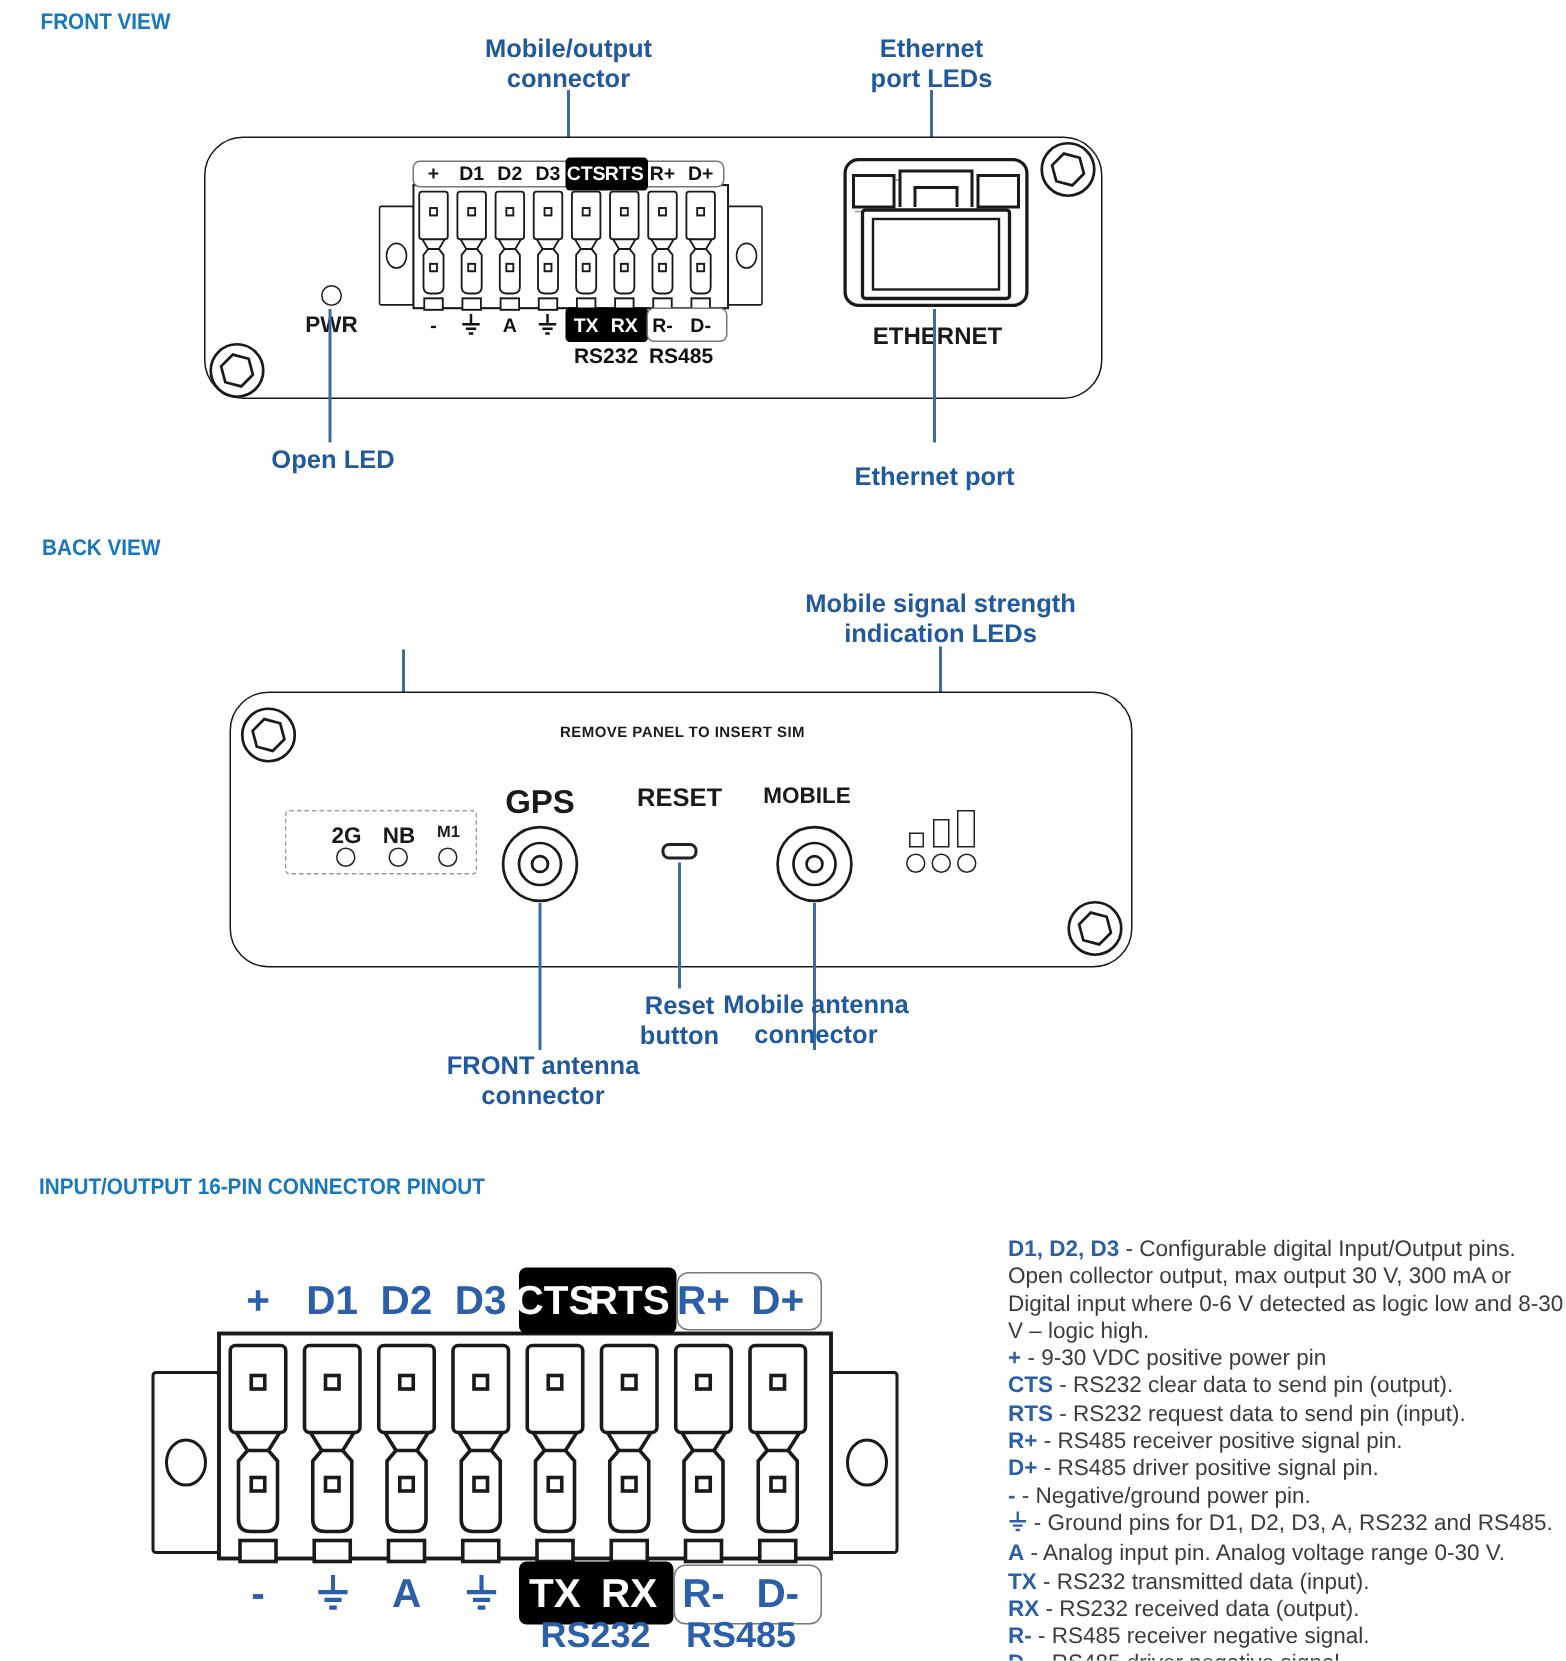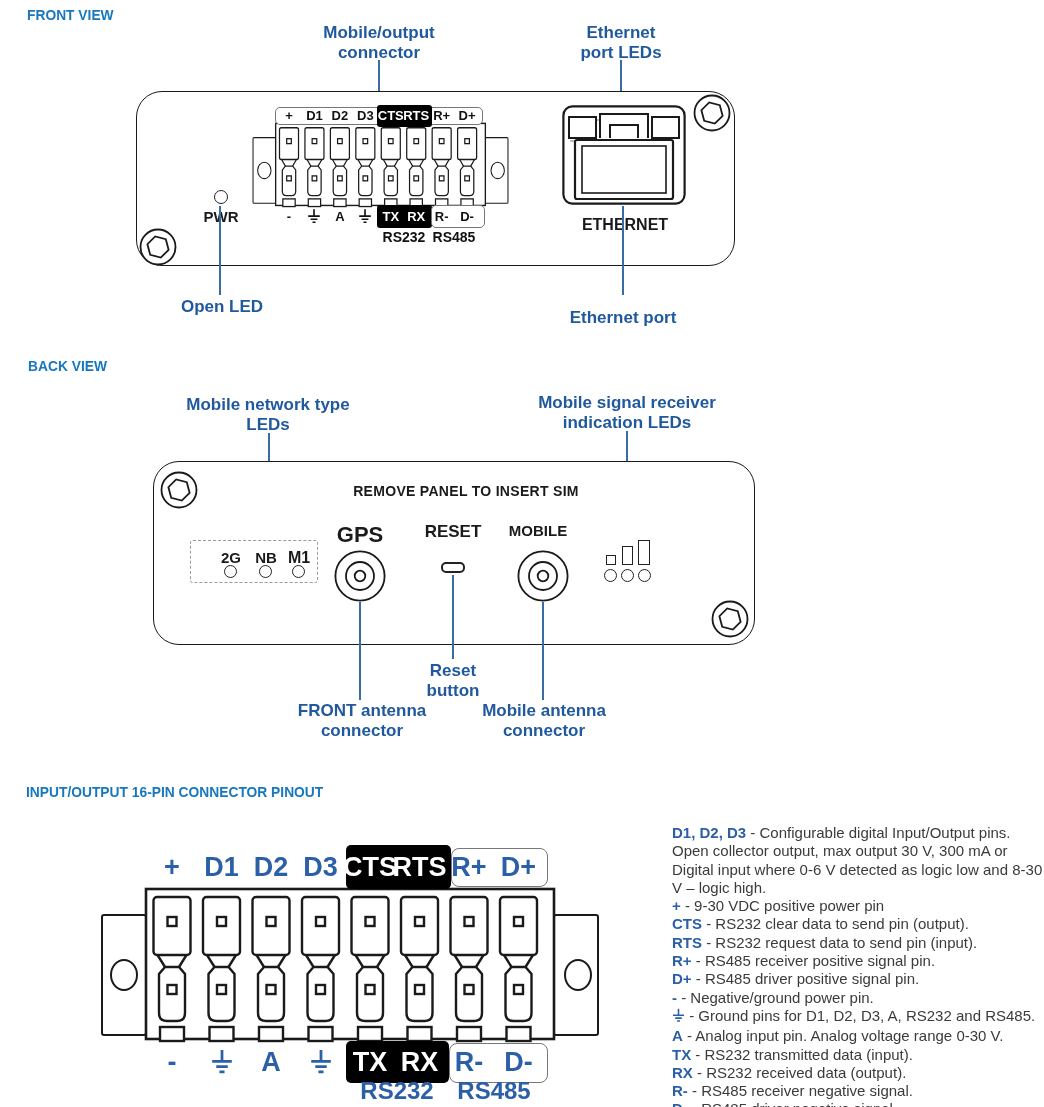--- a/index.html
+++ b/index.html
@@ -153,41 +153,39 @@
   </svg>
   <div class="panel-text" style="left:625px;top:216px;font-size:16px">ETHERNET</div>
 
   <div class="leader" style="left:219px;top:206px;height:89px"></div>
   <div class="callout" style="left:222px;top:297px">Open LED</div>
   <div class="leader" style="left:622px;top:206px;height:89px"></div>
   <div class="callout" style="left:623px;top:308px">Ethernet port</div>
 
   <div class="sec-title" style="left:28px;top:357px">BACK VIEW</div>
 
-  <div class="callout" style="left:268px;top:395px">Mobile network type
-LEDs</div>
-  <div class="callout" style="left:627px;top:393px">Mobile signal receiver
+  <div class="callout" style="left:627px;top:393px">Mobile signal strength
 indication LEDs</div>
   <div class="leader" style="left:268px;top:433px;height:110px"></div>
   <div class="leader" style="left:626px;top:431px;height:107px"></div>
 
   <div class="panel" style="left:153px;top:461px;width:602px;height:184px"></div>
   <svg class="screw" style="left:159px;top:470px" width="40" height="40" viewBox="0 0 40 40">
       <use href="#screwg"></use>
     </svg>
   <svg class="screw" style="left:710px;top:599px" width="40" height="40" viewBox="0 0 40 40">
       <use href="#screwg"></use>
     </svg>
 
-  <div class="panel-text" style="left:466px;top:483px;font-size:14px;letter-spacing:.3px">REMOVE PANEL TO INSERT SIM</div>
+  <div class="panel-text" style="left:455px;top:483px;font-size:10px;letter-spacing:.3px">REMOVE PANEL TO INSERT SIM</div>
 
   <div id="bv-dashed-box" style="left:190px;top:540px;width:128px;height:43px"></div>
   <div class="panel-text" style="left:231px;top:549px;font-size:15px">2G</div>
   <div class="panel-text" style="left:266px;top:549px;font-size:15px">NB</div>
-  <div class="panel-text" style="left:299px;top:549px;font-size:16px">M1</div>
+  <div class="panel-text" style="left:299px;top:549px;font-size:11px">M1</div>
   <div class="led-dot" style="left:224px;top:565px"></div>
   <div class="led-dot" style="left:259px;top:565px"></div>
   <div class="led-dot" style="left:292px;top:565px"></div>
 
   <div class="panel-text" style="left:360px;top:522px;font-size:22px">GPS</div>
   <svg class="coax" style="left:334px;top:550px" width="52" height="52" viewBox="0 0 52 52">
       <use href="#coaxg"></use>
     </svg>
 
   <div class="panel-text" style="left:453px;top:522px;font-size:17px">RESET</div>
@@ -205,21 +203,21 @@
   <div class="led-dot" style="left:621px;top:569px"></div>
   <div class="led-dot" style="left:638px;top:569px"></div>
 
   <div class="leader" style="left:359px;top:602px;height:98px"></div>
   <div class="leader" style="left:452px;top:575px;height:84px"></div>
   <div class="leader" style="left:542px;top:602px;height:98px"></div>
   <div class="callout" style="left:362px;top:701px">FRONT  antenna
 connector</div>
   <div class="callout" style="left:453px;top:661px">Reset
 button</div>
-  <div class="callout" style="left:544px;top:701px">Mobile antenna
+  <div class="callout" style="left:544px;top:660px">Mobile antenna
 connector</div>
 
   <div class="sec-title" style="left:26px;top:783px">INPUT/OUTPUT 16-PIN CONNECTOR PINOUT</div>
 
   <svg class="abs" style="left:100px;top:881px" width="500" height="212" viewBox="0 0 500 212">
       <use href="#pinblock"></use>
     </svg>
   <div class="chip" style="left:346px;top:845px;width:105px;height:44px;border-radius:5px"></div>
   <div class="tag" style="left:451px;top:848px;width:97px;height:39px;border-radius:8px"></div>
   <div class="pin-row" id="po-top-row" style="top:845px;height:44px;line-height:44px">

